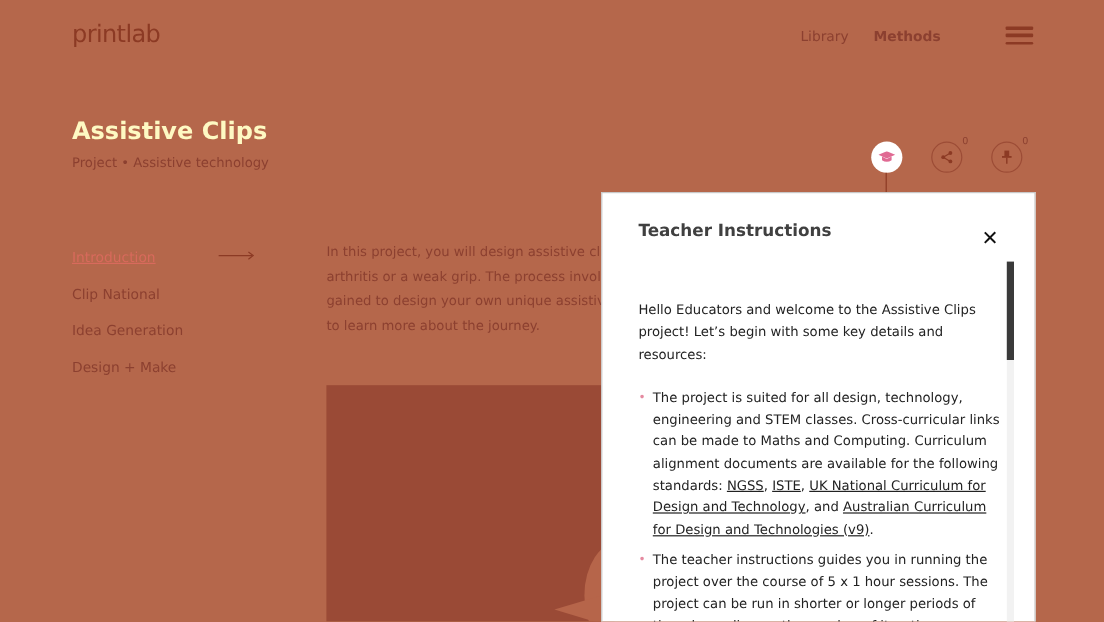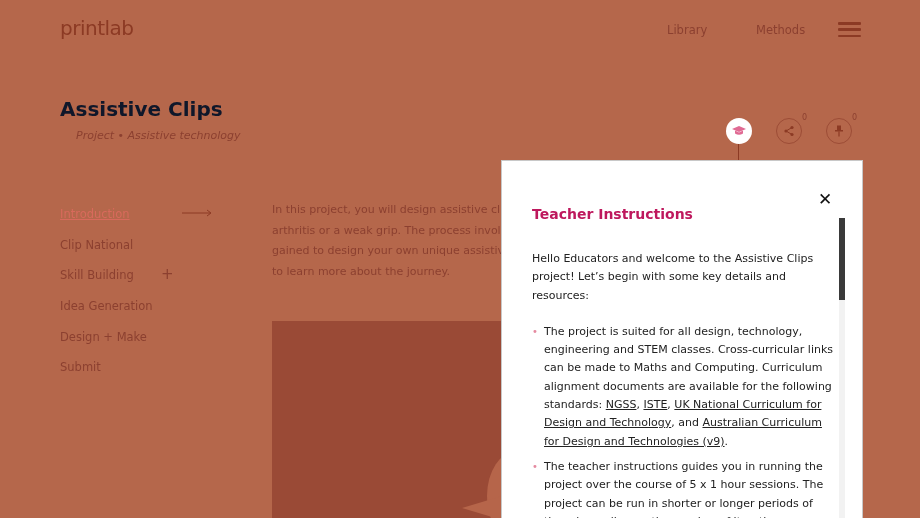--- a/index.html
+++ b/index.html
@@ -1,42 +1,42 @@
 <!DOCTYPE html>
 <html><head>
 <meta charset="utf-8">
 <style>
   * { box-sizing: border-box; margin: 0; padding: 0; }
   html, body { width: 920px; height: 518px; overflow: hidden; }
   body { background: #b5674b; font-family: "DejaVu Sans", sans-serif; color: #8a3a26; position: relative; }
   .logo { position: absolute; left: 60px; top: 16px; font-size: 20px; font-weight: normal; color: #8c3a24; letter-spacing: -0.5px; }
   .topnav { position: absolute; top: 23px; font-size: 11.5px; color: #8c4030; }
   .nav-library { left: 667px; }
-  .nav-methods { left: 756px; }
+  .nav-methods { left: 728px; font-weight: bold; }
   .hamburger { position: absolute; left: 838px; top: 22px; width: 23px; height: 15px; display: flex; flex-direction: column; justify-content: space-between; cursor: pointer; }
   .hamburger span { display: block; height: 2.5px; background: #8c3a24; border-radius: 1px; }
-  .page-title { position: absolute; left: 60px; top: 97px; font-size: 20px; font-weight: bold; color: #0f172a; }
-  .breadcrumb { position: absolute; left: 76px; top: 129px; font-size: 11px; color: #8c4030; font-style: italic; }
+  .page-title { position: absolute; left: 60px; top: 97px; font-size: 20px; font-weight: bold; color: #fef9c3; }
+  .breadcrumb { position: absolute; left: 60px; top: 129px; font-size: 11px; color: #8c4030; }
   .side-nav { position: absolute; left: 60px; top: 207px; width: 160px; }
   .side-item { position: relative; height: 30.7px; font-size: 11.5px; color: #8c4030; cursor: pointer; }
   .side-item.active { color: #d86a5c; text-decoration: underline; }
   .arrow { position: absolute; left: 122px; top: 2px; width: 30px; height: 8px; }
   .plus { position: absolute; left: 101px; top: -3px; font-size: 15px; color: #8c4030; }
   .intro-text { position: absolute; left: 272px; top: 200px; width: 300px; font-size: 11px; line-height: 20.5px; color: #8c4030; white-space: nowrap; }
   .hero { position: absolute; left: 272px; top: 321px; width: 240px; height: 197px; background: #9a4a36; overflow: hidden; }
   .hero-shape { position: absolute; left: 215px; top: 130px; width: 60px; height: 90px; background: #b6654a; border-radius: 50% 0 0 50%; }
   .hero-shape2 { position: absolute; left: 190px; top: 175px; width: 0; height: 0; border-top: 12px solid transparent; border-bottom: 12px solid transparent; border-right: 40px solid #b6654a; }
   .action-btn { position: absolute; top: 118px; width: 26px; height: 26px; border-radius: 50%; display: flex; align-items: center; justify-content: center; cursor: pointer; }
   .teacher-btn { left: 726px; background: #fff; }
   .share-btn { left: 776px; border: 1px solid #9c4c36; }
   .pin-btn { left: 826px; border: 1px solid #9c4c36; }
   .badge { position: absolute; top: -6px; right: -6px; font-size: 8px; color: #8c4030; }
   .connector { position: absolute; left: 738px; top: 144px; width: 1px; height: 16px; background: #8c3a24; }
   .modal { position: absolute; left: 501px; top: 160px; width: 362px; height: 360px; background: #fff; border: 1px solid #c8c8c8; overflow: hidden; }
-  .modal-title { position: absolute; left: 30px; top: 45px; font-size: 14px; font-weight: bold; color: #be185d; }
+  .modal-title { position: absolute; left: 30px; top: 24px; font-size: 14px; font-weight: bold; color: #404040; }
   .close-btn { position: absolute; left: 316px; top: 30px; font-size: 17px; font-weight: bold; color: #111; cursor: pointer; line-height: 1; }
   .modal-body { position: absolute; left: 30px; top: 57px; width: 302px; font-size: 11px; line-height: 18.3px; color: #222; }
   .modal-body p { margin-bottom: 18px; margin-top: 32px; }
   .modal-body ul { list-style: none; }
   .modal-body li { position: relative; padding-left: 12px; margin-bottom: 7px; }
   .modal-body li::before { content: "•"; position: absolute; left: 0; top: 0; color: #e58aa0; font-size: 10px; }
   .modal-body a { color: #222; text-decoration: underline; }
   .scroll-track { position: absolute; left: 337px; top: 57px; width: 6px; height: 303px; background: #f2f2f2; }
   .scroll-thumb { position: absolute; left: 337px; top: 57px; width: 6px; height: 82px; background: #3a3a3a; }
 </style>
@@ -60,31 +60,24 @@
     <span>Introduction</span>
     <svg class="arrow" viewBox="0 0 30 8">
         <line x1="0" y1="4" x2="28" y2="4" stroke="#8c3a24" stroke-width="1"></line>
         <polyline points="25,1 29,4 25,7" fill="none" stroke="#8c3a24" stroke-width="1"></polyline>
       </svg>
   </div>
   <div class="side-item">
     <span>Clip National</span>
   </div>
   <div class="side-item">
-    <span>Skill Building</span>
-    <span class="plus">+</span>
-  </div>
-  <div class="side-item">
     <span>Idea Generation</span>
   </div>
   <div class="side-item">
     <span>Design + Make</span>
-  </div>
-  <div class="side-item">
-    <span>Submit</span>
   </div>
 </nav>
 
 <div class="intro-text">
   <div>In this project, you will design assistive clips th</div>
   <div>arthritis or a weak grip. The process involves e</div>
   <div>gained to design your own unique assistive cli</div>
   <div>to learn more about the journey.</div>
 </div>
 

